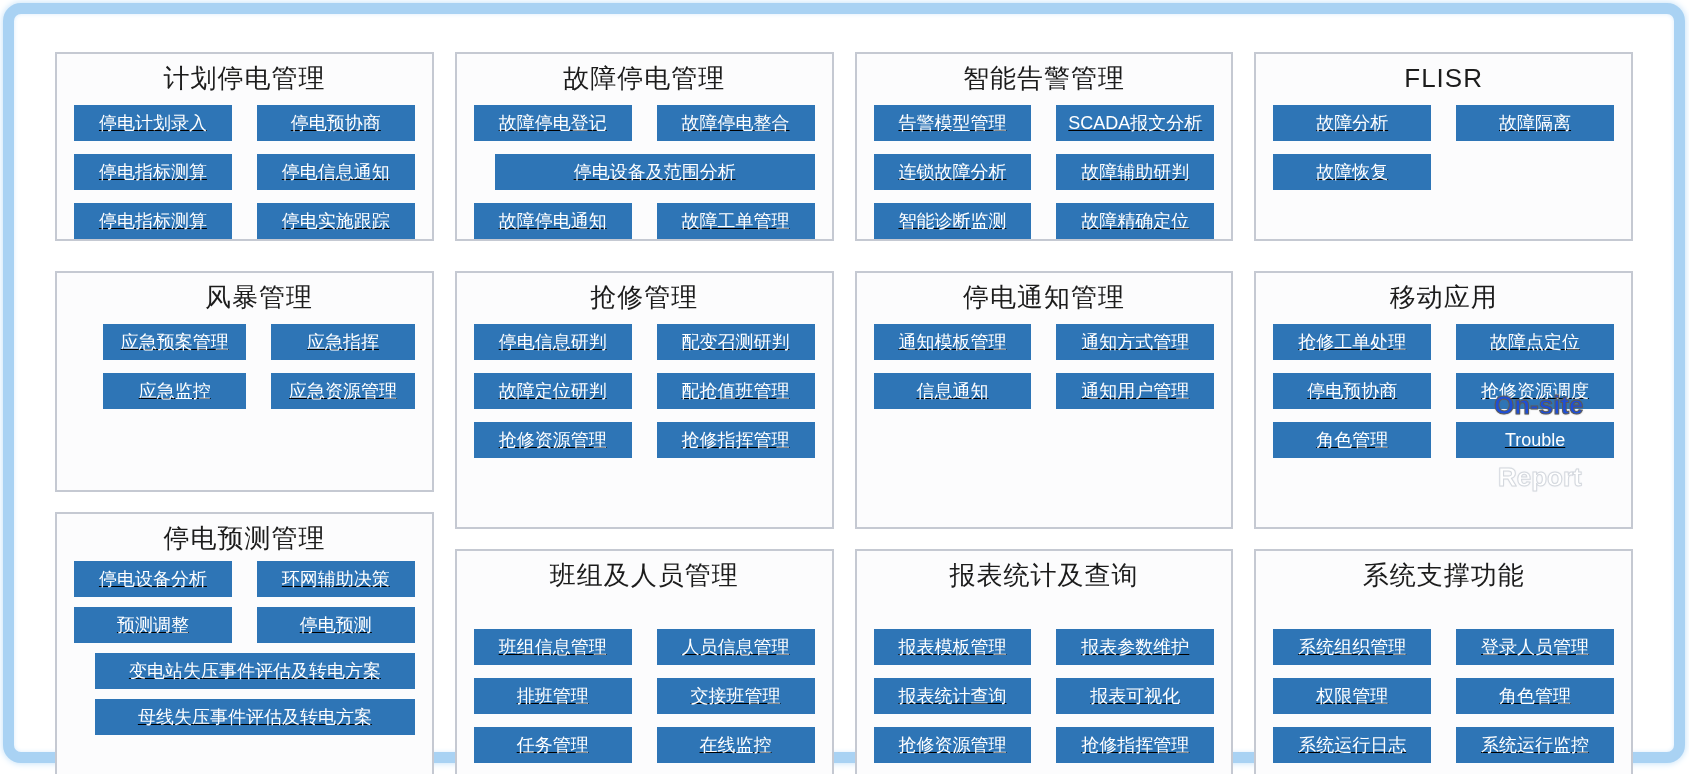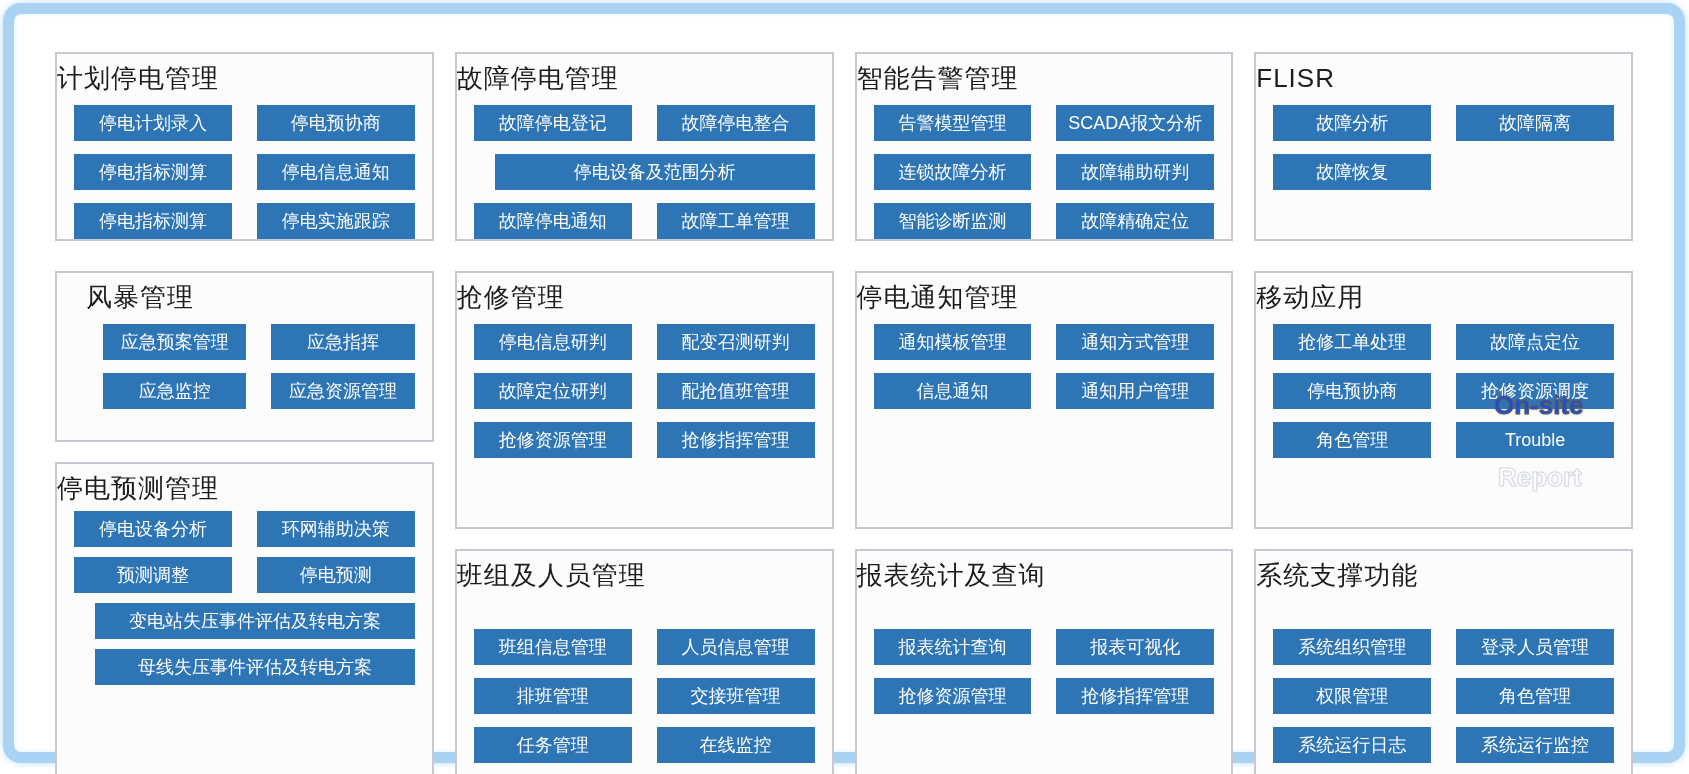--- a/index.html
+++ b/index.html
@@ -19,32 +19,32 @@
     display:flex; gap:21px;
   }
   .col { flex:1; display:flex; flex-direction:column; min-width:0; }
   .panel {
     background:#fcfcfd; border:2px solid #c5c9d2;
     display:flex; flex-direction:column;
   }
   .col .panel:nth-child(2) { margin-top:30px; }
   .col .panel:nth-child(3) { margin-top:20px; }
   .h189 { height:189px; }
-  .h171 { height:171px;padding-left:29px; }
+  .h171 { height:221px;padding-left:29px; }
   .h205 { height:258px; }
   .h254 { height:238px; }
   .h287 { height:336px; }
   .title {
-    margin-top:8px; font-size:26px; line-height:32px; text-align:left;
+    margin-top:8px; font-size:26px; line-height:32px; text-align:center;
     color:#1c1c1c; letter-spacing:1px; white-space:nowrap;
   }
   .rows { display:flex; flex-direction:column; gap:13px; padding:11px 17px 0; }
   .dense .rows { gap:10px; padding-top:7px; }
   .loose .rows { padding-top:38px; }
-  .row { display:grid; grid-template-columns:1fr 1fr; gap:25px; }
+  .row { display:grid; grid-template-columns:1fr 1fr; gap:25px;text-decoration:underline; }
   .btn {
     height:36px; background:#2e75b6; color:#ffffff; font-size:18px;
     display:flex; align-items:center; justify-content:center;
     white-space:nowrap; overflow:hidden; cursor:pointer;
   }
   .btn.wide { grid-column:1 / -1;margin-left:21px; }
   
   .overlay {
     position:absolute; font-weight:bold; font-size:26px; pointer-events:none;
     white-space:nowrap;
@@ -195,20 +195,24 @@
             </div>
             <div class="row">
               <div class="btn">信息通知</div>
               <div class="btn">通知用户管理</div>
             </div>
           </div>
         </section>
         <section class="panel h254 loose">
           <div class="title">报表统计及查询</div>
           <div class="rows">
+            <div class="row">
+              <div class="btn">报表模板管理</div>
+              <div class="btn">报表参数维护</div>
+            </div>
             <div class="row">
               <div class="btn">报表统计查询</div>
               <div class="btn">报表可视化</div>
             </div>
             <div class="row">
               <div class="btn">抢修资源管理</div>
               <div class="btn">抢修指挥管理</div>
             </div>
           </div>
         </section>

